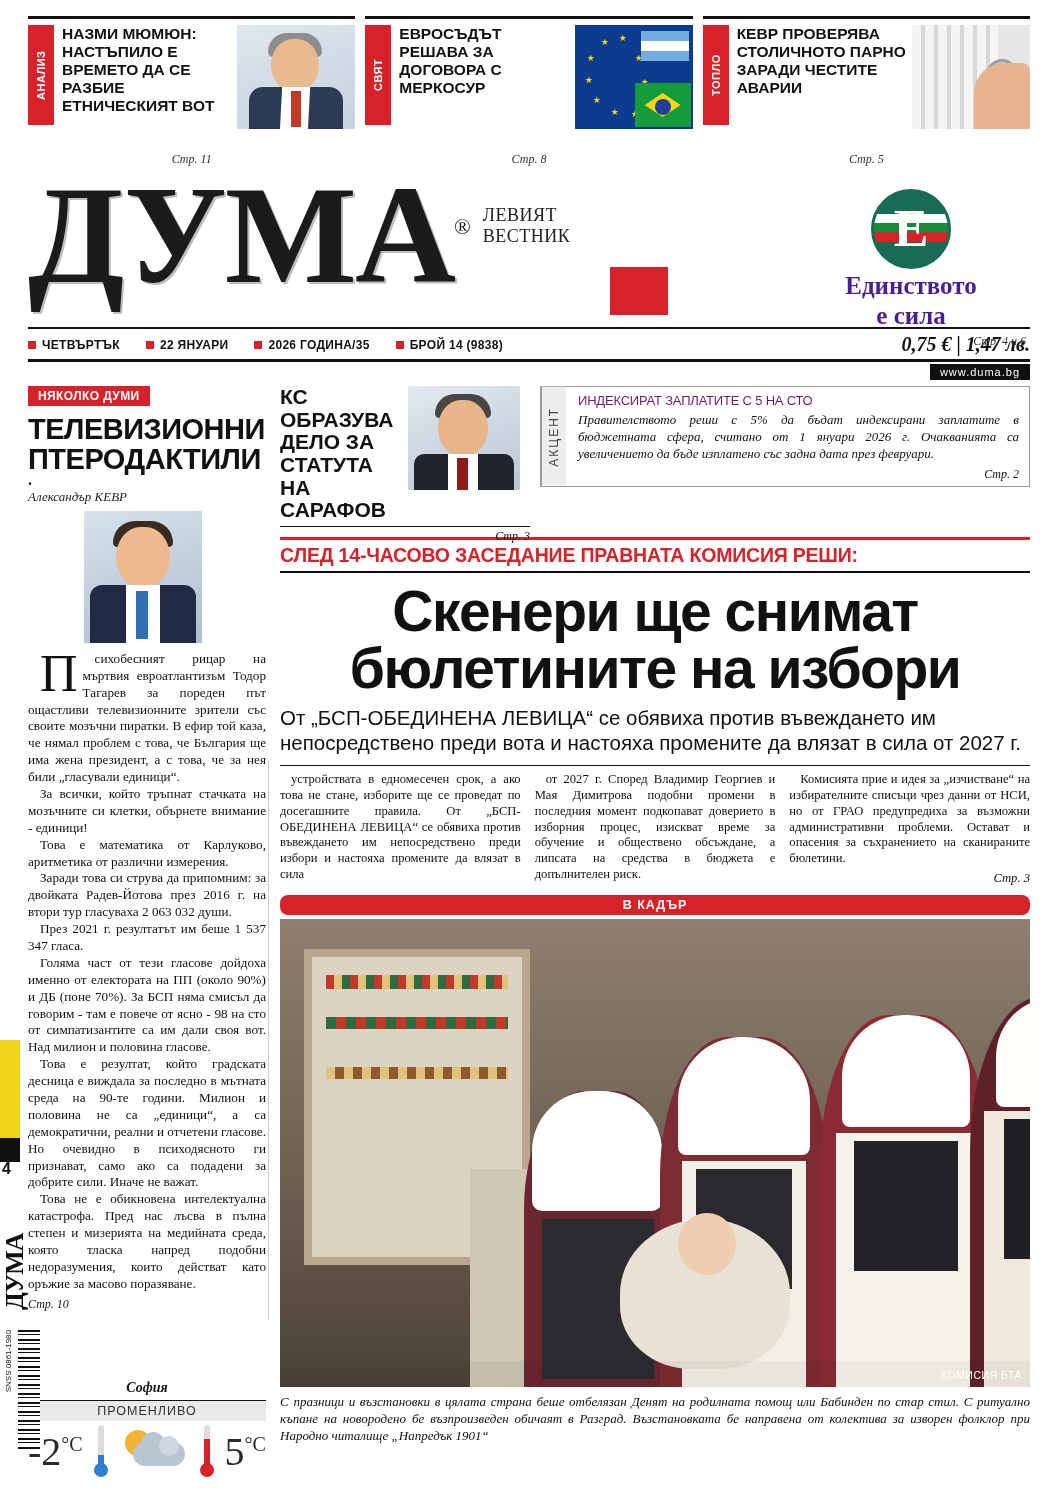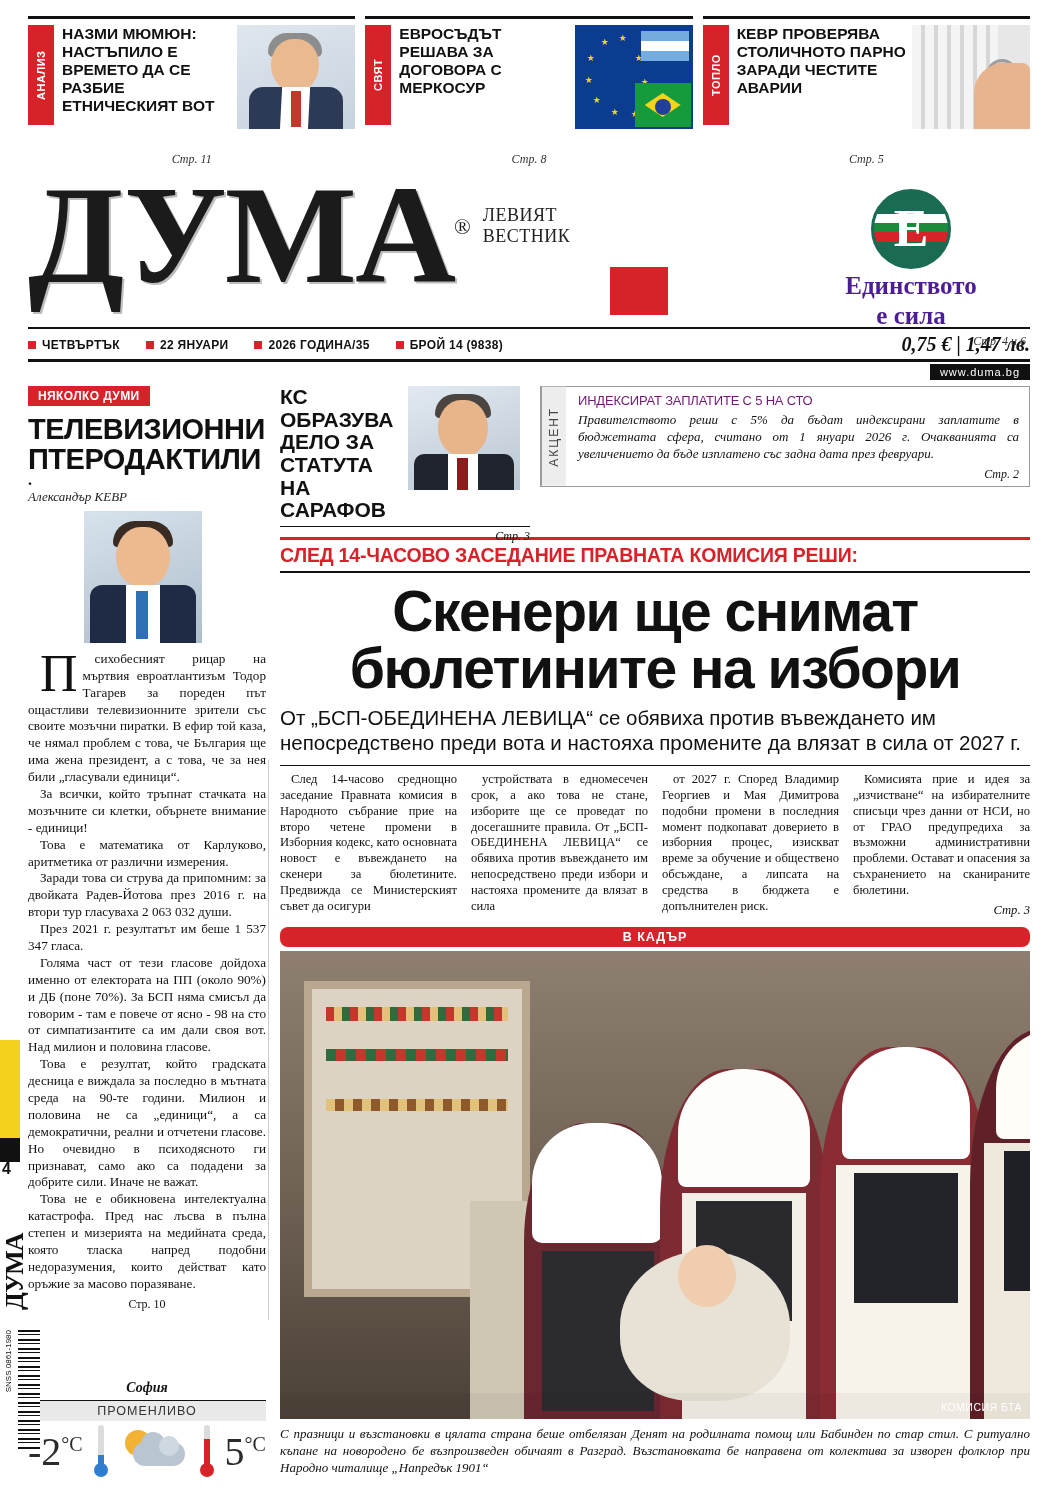--- a/index.html
+++ b/index.html
@@ -262,22 +262,23 @@
   }
   .col-left p{
     font-size:13.2px;
     line-height:1.28;
     text-align:justify;
     margin:0;
     text-indent:12px;
     hyphens:auto;
   }
   .col-left .refline{
+    font-style:italic;
     font-size:12px;
-    text-align:center;
+    text-align:left;
     margin-top:4px;
   }
 
   
   .tops{display:flex;gap:10px;align-items:flex-start;}
   .kc{
     width:250px;flex:0 0 250px;
     border-bottom:1px solid #111;
     position:relative;
     display:flex;
@@ -674,23 +675,20 @@
 
       <div class="main-kicker">СЛЕД 14-ЧАСОВО ЗАСЕДАНИЕ ПРАВНАТА КОМИСИЯ РЕШИ:</div>
       <div class="main-head">
         <div>Скенери ще снимат</div>
         <div>бюлетините на избори</div>
       </div>
       <div class="main-sub">От „БСП-ОБЕДИНЕНА ЛЕВИЦА“ се обявиха против въвеждането им непосредствено преди вота и настояха промените да влязат в сила от 2027 г.</div>
 
       <div class="cols4">
         <div class="c">
-            <p>След 14-часово среднощно заседание Правната комисия в Народното събрание прие на второ четене промени в Изборния кодекс, като основната новост е въвеждането на скенери за бюлетините. Предвижда се Министерският съвет да осигури</p>
-          </div>
-        <div class="c">
             <p>устройствата в едномесечен срок, а ако това не стане, изборите ще се проведат по досегашните правила.
 От „БСП-ОБЕДИНЕНА ЛЕВИЦА“ се обявиха против въвеждането им непосредствено преди избори и настояха промените да влязат в сила</p>
           </div>
         <div class="c">
             <p>от 2027 г. Според Владимир Георгиев и Мая Димитрова подобни промени в последния момент подкопават доверието в изборния процес, изискват време за обучение и обществено обсъждане, а липсата на средства в бюджета е допълнителен риск.</p>
           </div>
         <div class="c">
           <p>Комисията прие и идея за „изчистване“ на избирателните списъци чрез данни от НСИ, но от ГРАО предупредиха за възможни административни проблеми. Остават и опасения за съхранението на сканираните бюлетини.</p>
           <p class="ref">Стр. 3</p>
         </div>

